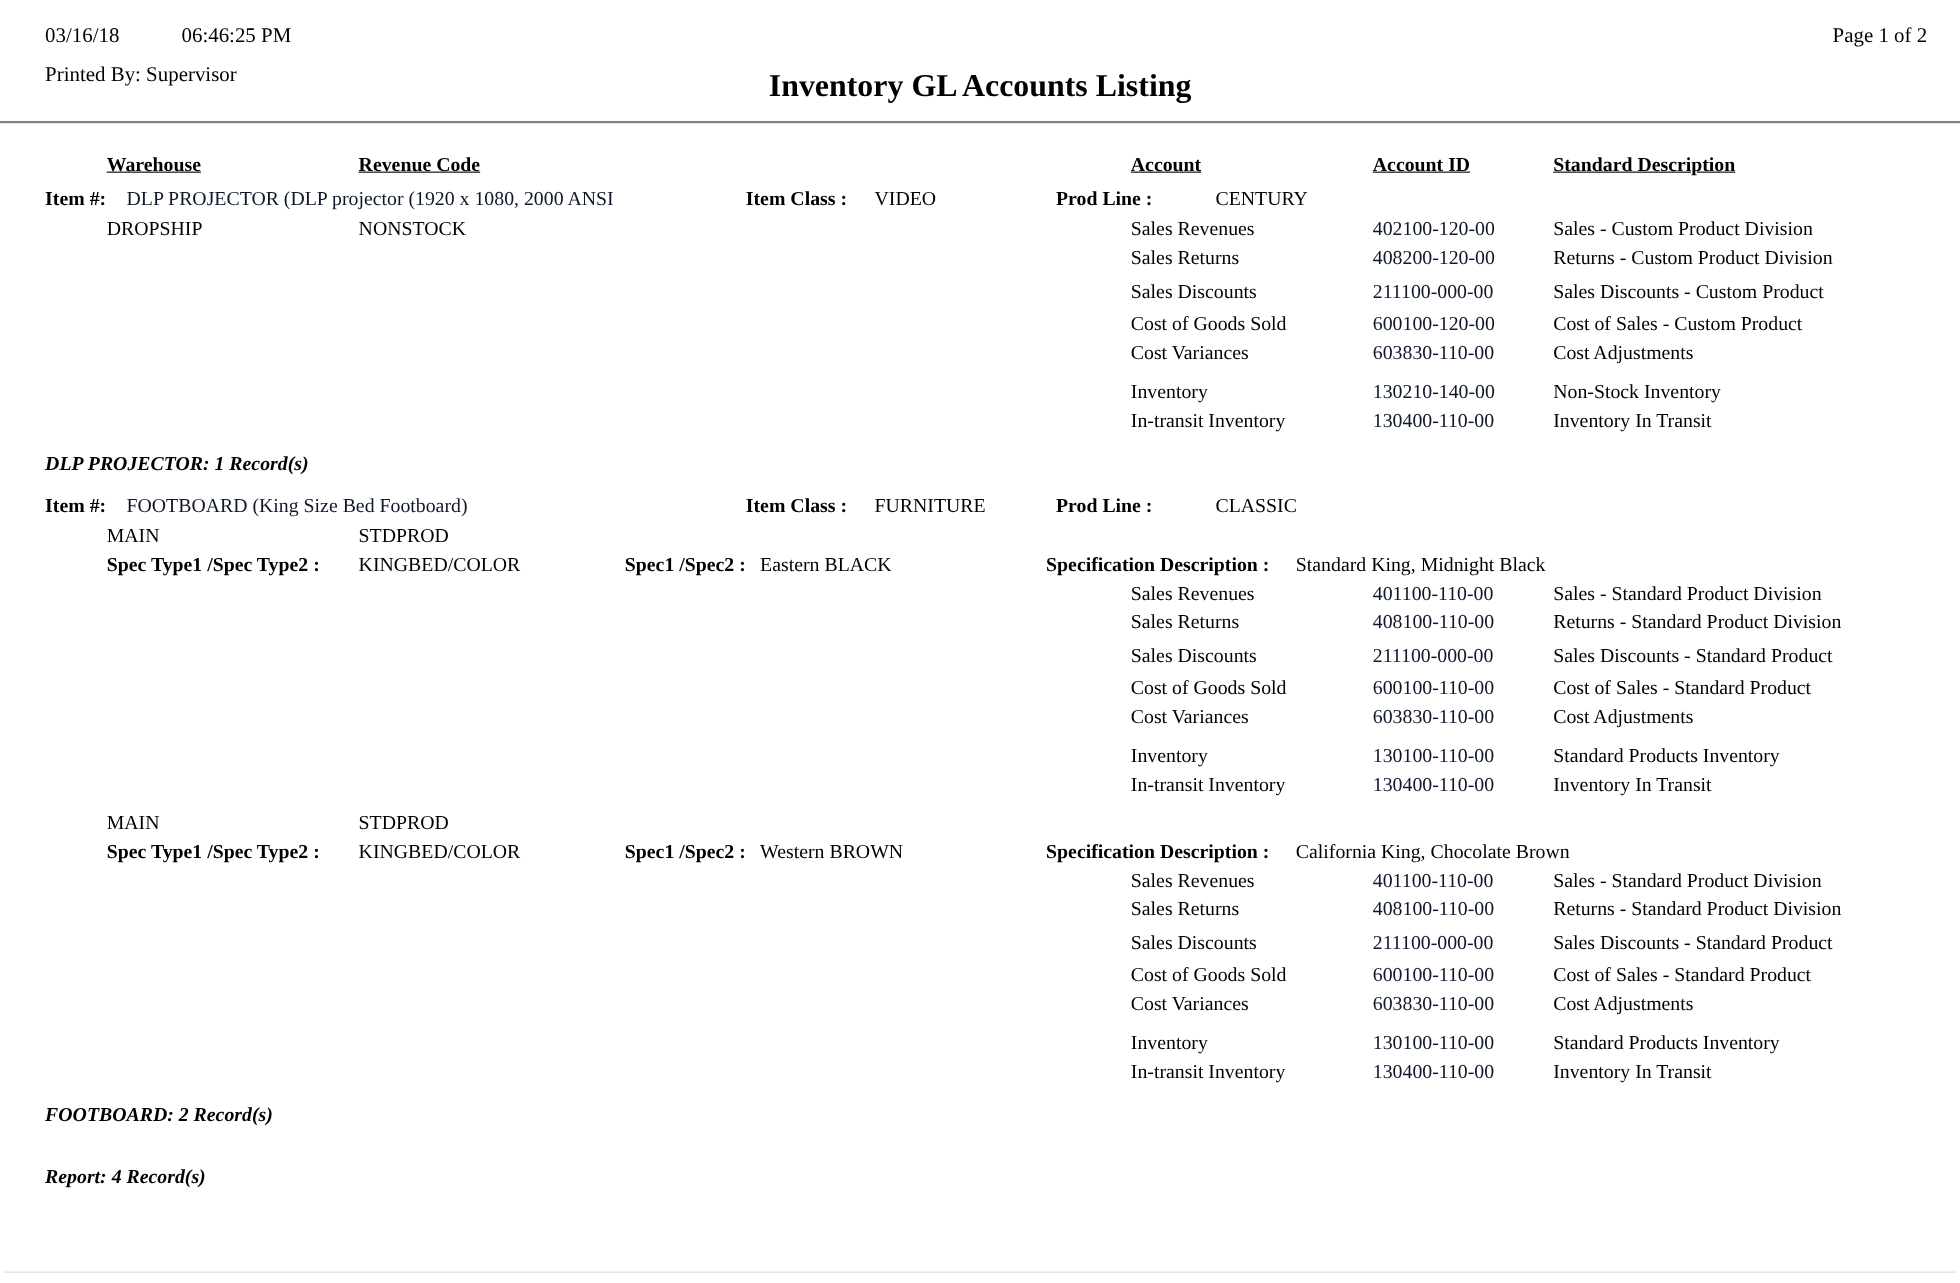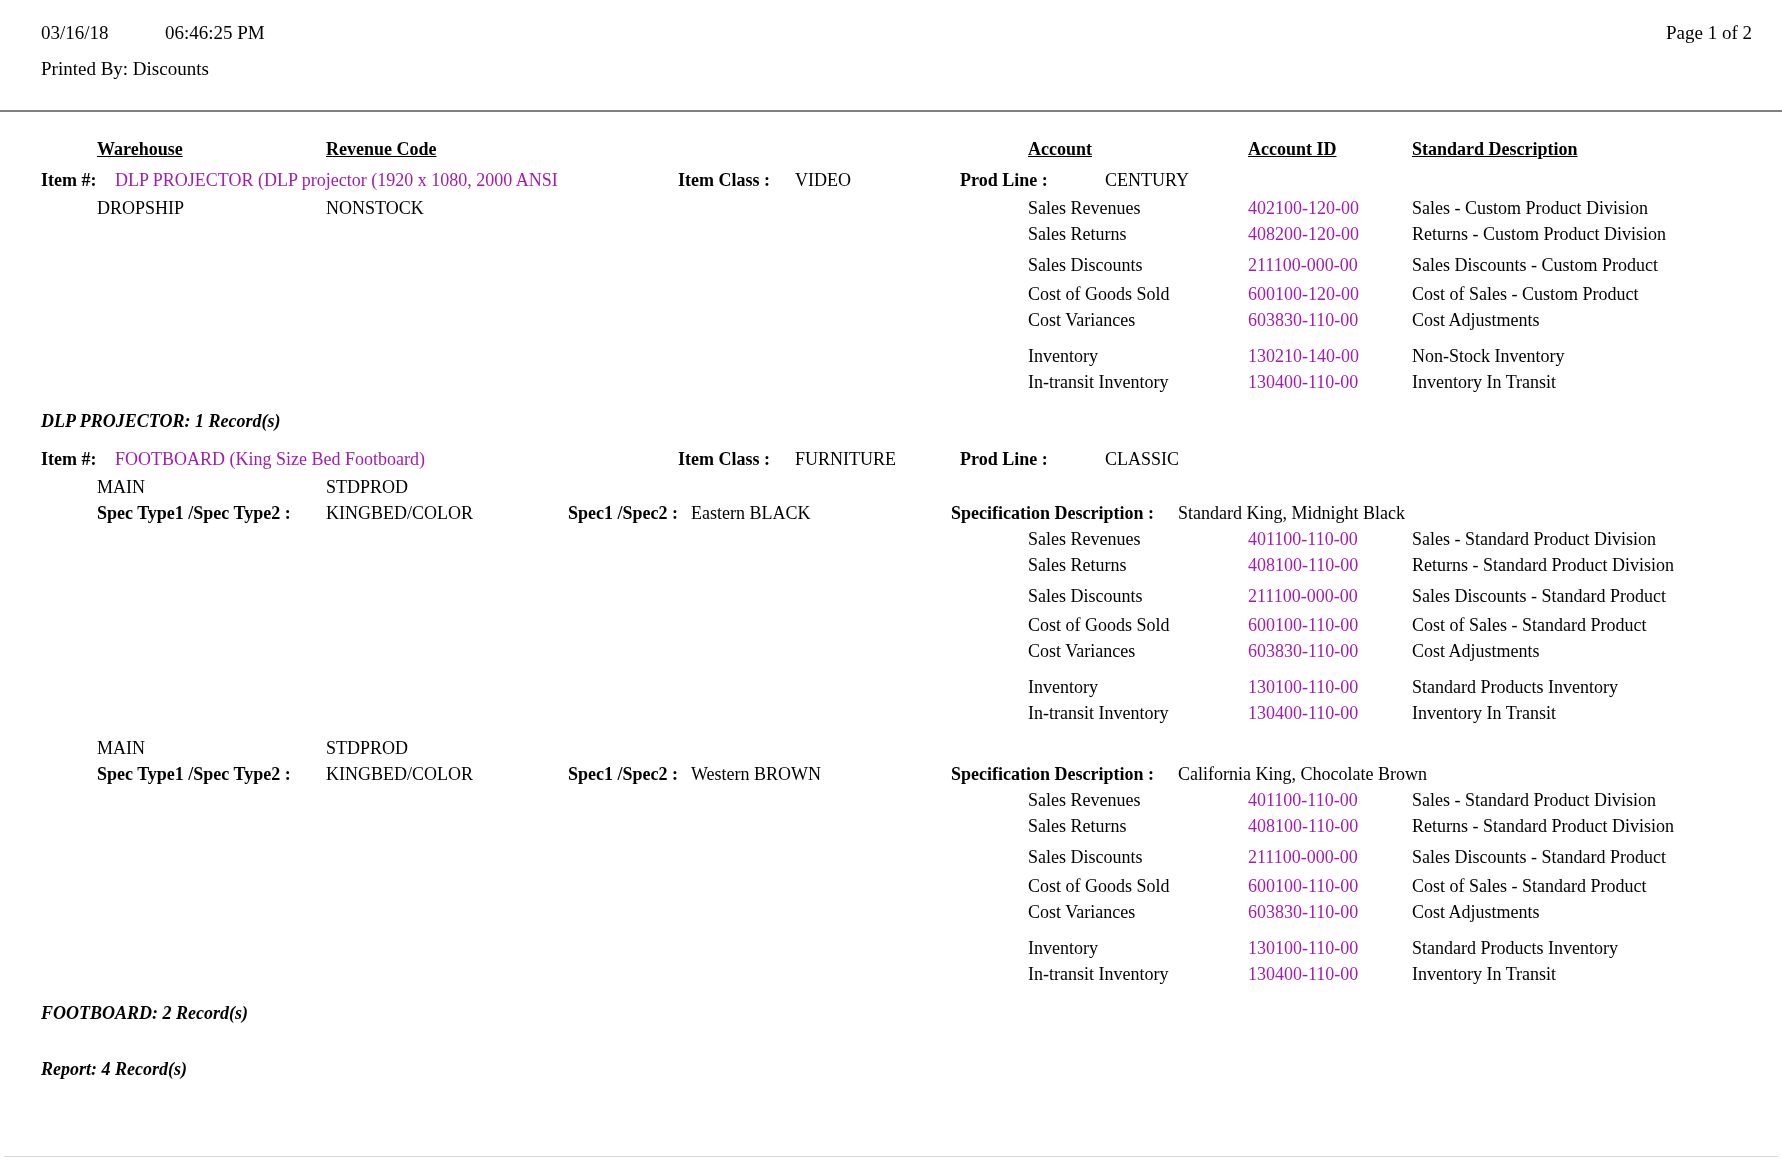--- a/index.html
+++ b/index.html
@@ -14,21 +14,21 @@
     font-size: 18px;
     color: #000000;
     overflow: hidden;
     border-radius: 22px;
   }
   .row { position: relative; height: 26px; line-height: 26px; }
   .row > span { position: absolute; top: 0; white-space: nowrap; }
   .b { font-weight: bold; }
   .u { text-decoration: underline; }
   .it { font-style: italic; font-weight: bold; }
-  .blue { color: #a21caf; }
+  .blue { color: #0f172a; }
 
   
   .hdr-r1 { position: relative; height: 36px; margin-top: 22px; }
   .hdr-r1 .date     { position: absolute; left: 41px;  font-size: 19px; }
   .hdr-r1 .time     { position: absolute; left: 165px; font-size: 19px; }
   .hdr-r1 .company  { position: absolute; left: 0; right: 0; text-align: center; font-weight: bold; font-size: 21px; }
   .hdr-r1 .pageinfo { position: absolute; right: 30px; font-size: 19px; }
   .hdr-r2 { position: relative; height: 46px; }
   .hdr-r2 .printedby { position: absolute; left: 41px; font-size: 19px; }
   .hdr-r2 .title     { position: absolute; left: 0; right: 0; top: 4px; text-align: center; font-weight: bold; font-size: 29px; }
@@ -72,21 +72,22 @@
 <body>
 
 <div class="page">
 
   <div class="hdr-r1">
     <span class="date">03/16/18</span>
     <span class="time">06:46:25 PM</span>
     <span class="pageinfo">Page 1 of 2</span>
   </div>
   <div class="hdr-r2">
-    <span class="printedby">Printed By: Discounts</span>
+    <span class="printedby">Printed By: Supervisor</span>
+    <span class="title">Inventory GL Accounts Listing</span>
   </div>
   <div class="rule"></div>
 
   <div class="row col-headers">
     <span class="c-wh b u">Warehouse</span>
     <span class="c-rev b u">Revenue Code</span>
     <span class="c-acct b u">Account</span>
     <span class="c-id b u">Account ID</span>
     <span class="c-desc b u">Standard Description</span>
   </div>

